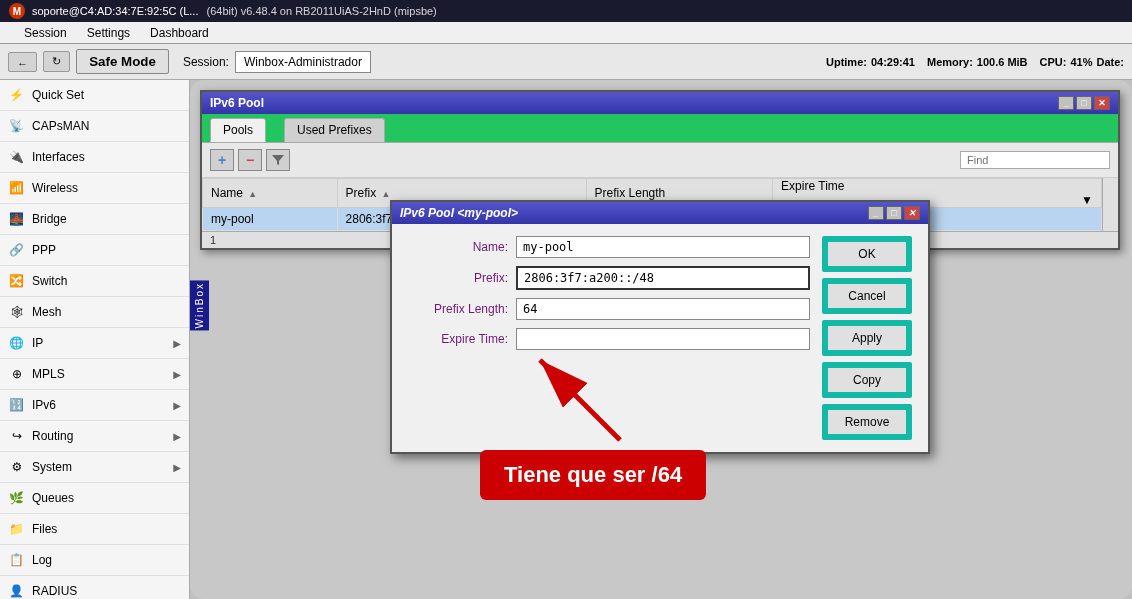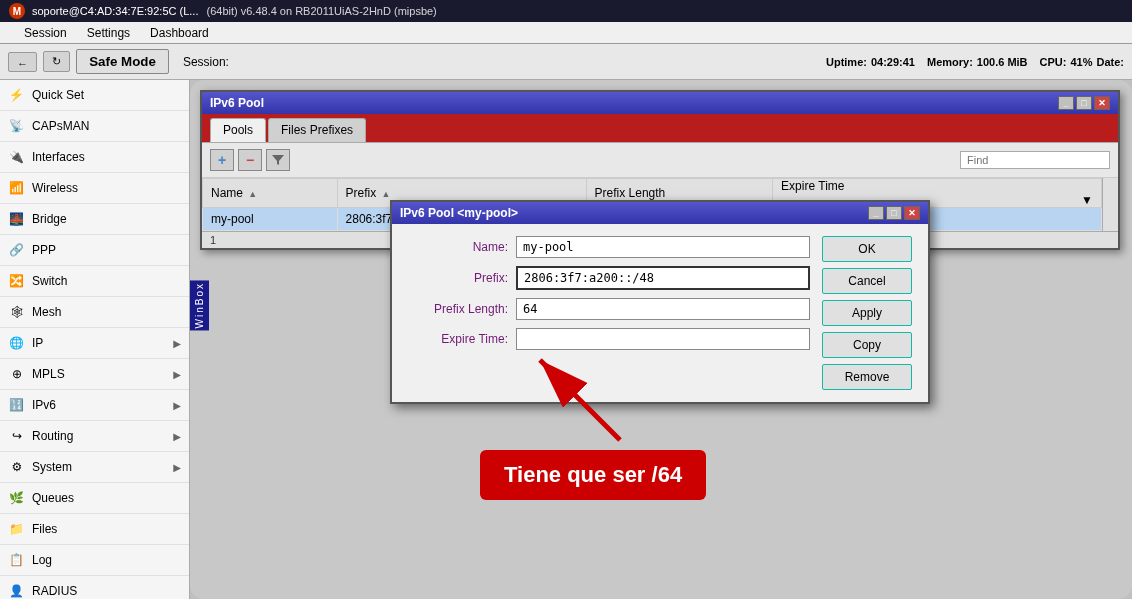--- a/index.html
+++ b/index.html
@@ -167,24 +167,24 @@
       border: 1px solid #666;
       font-size: 9px;
       display: flex;
       align-items: center;
       justify-content: center;
       cursor: pointer;
     }
 
     
     .tabs-row {
-      background: #b91c1c;
+      background: #22c55e;
       padding: 4px 8px 0 8px;
       display: flex;
-      gap: 2px;
+      gap: 18px;
       border-bottom: 1px solid #aaa;
     }
     .tab {
       padding: 4px 12px;
       background: #d0d0d0;
       border: 1px solid #aaa;
       border-bottom: none;
       cursor: pointer;
       font-size: 12px;
       border-radius: 3px 3px 0 0;
@@ -267,20 +267,21 @@
     }
     .dialog-titlebar {
       background: linear-gradient(to bottom, #5555cc, #3333aa);
       color: white;
       padding: 4px 8px;
       display: flex;
       align-items: center;
       justify-content: space-between;
       font-size: 12px;
       font-weight: bold;
+      font-style: italic;
     }
     .dialog-body {
       padding: 12px 16px;
       display: flex;
       gap: 12px;
     }
     .dialog-form {
       flex: 1;
     }
     .form-row {
@@ -306,21 +307,21 @@
 
     .dialog-buttons {
       display: flex;
       flex-direction: column;
       gap: 6px;
       width: 90px;
     }
     .dialog-btn {
       padding: 5px 8px;
       background: #e0e0e0;
-      border: 1px solid #14b8a6;
+      border: 6px solid #14b8a6;
       cursor: pointer;
       font-size: 12px;
       text-align: center;
       border-radius: 2px;
     }
 
     
     .annotation-arrow {
       position: absolute;
       z-index: 20;
@@ -367,20 +368,21 @@
   <span>Session</span>
   <span>Settings</span>
   <span>Dashboard</span>
 </div>
 
 <div class="toolbar">
   <button class="toolbar-btn">←</button>
   <button class="toolbar-btn">↻</button>
   <button class="safe-mode-btn">Safe Mode</button>
   <span class="session-label">Session:</span>
+  <span class="session-value">Winbox-Administrador</span>
   <div class="toolbar-right">
     <span>Uptime:</span>
     <span>04:29:41</span>
     <span style="margin-left:8px;">Memory:</span>
     <span>100.6 MiB</span>
     <span style="margin-left:8px;">CPU:</span>
     <span>41%</span>
     <span style="margin-left:0;">Date:</span>
   </div>
 </div>
@@ -470,21 +472,21 @@
         <span>IPv6 Pool</span>
         <div class="window-controls">
           <div class="win-btn">_</div>
           <div class="win-btn">□</div>
           <div class="win-btn" style="background:#cc4444;color:white;font-weight:bold;">✕</div>
         </div>
       </div>
 
       <div class="tabs-row">
         <div class="tab active">Pools</div>
-        <div class="tab">Files Prefixes</div>
+        <div class="tab">Used Prefixes</div>
       </div>
 
       <div class="table-toolbar">
         <div class="tbl-btn" style="color:#4488cc; font-weight:bold;">+</div>
         <div class="tbl-btn" style="color:#cc4444; font-weight:bold;">−</div>
         <div class="tbl-btn">
           <svg width="14" height="14" viewBox="0 0 14 14">
             <path d="M1 2h12l-5 6v4l-2-1V8z" fill="#666"></path>
           </svg>
         </div>

